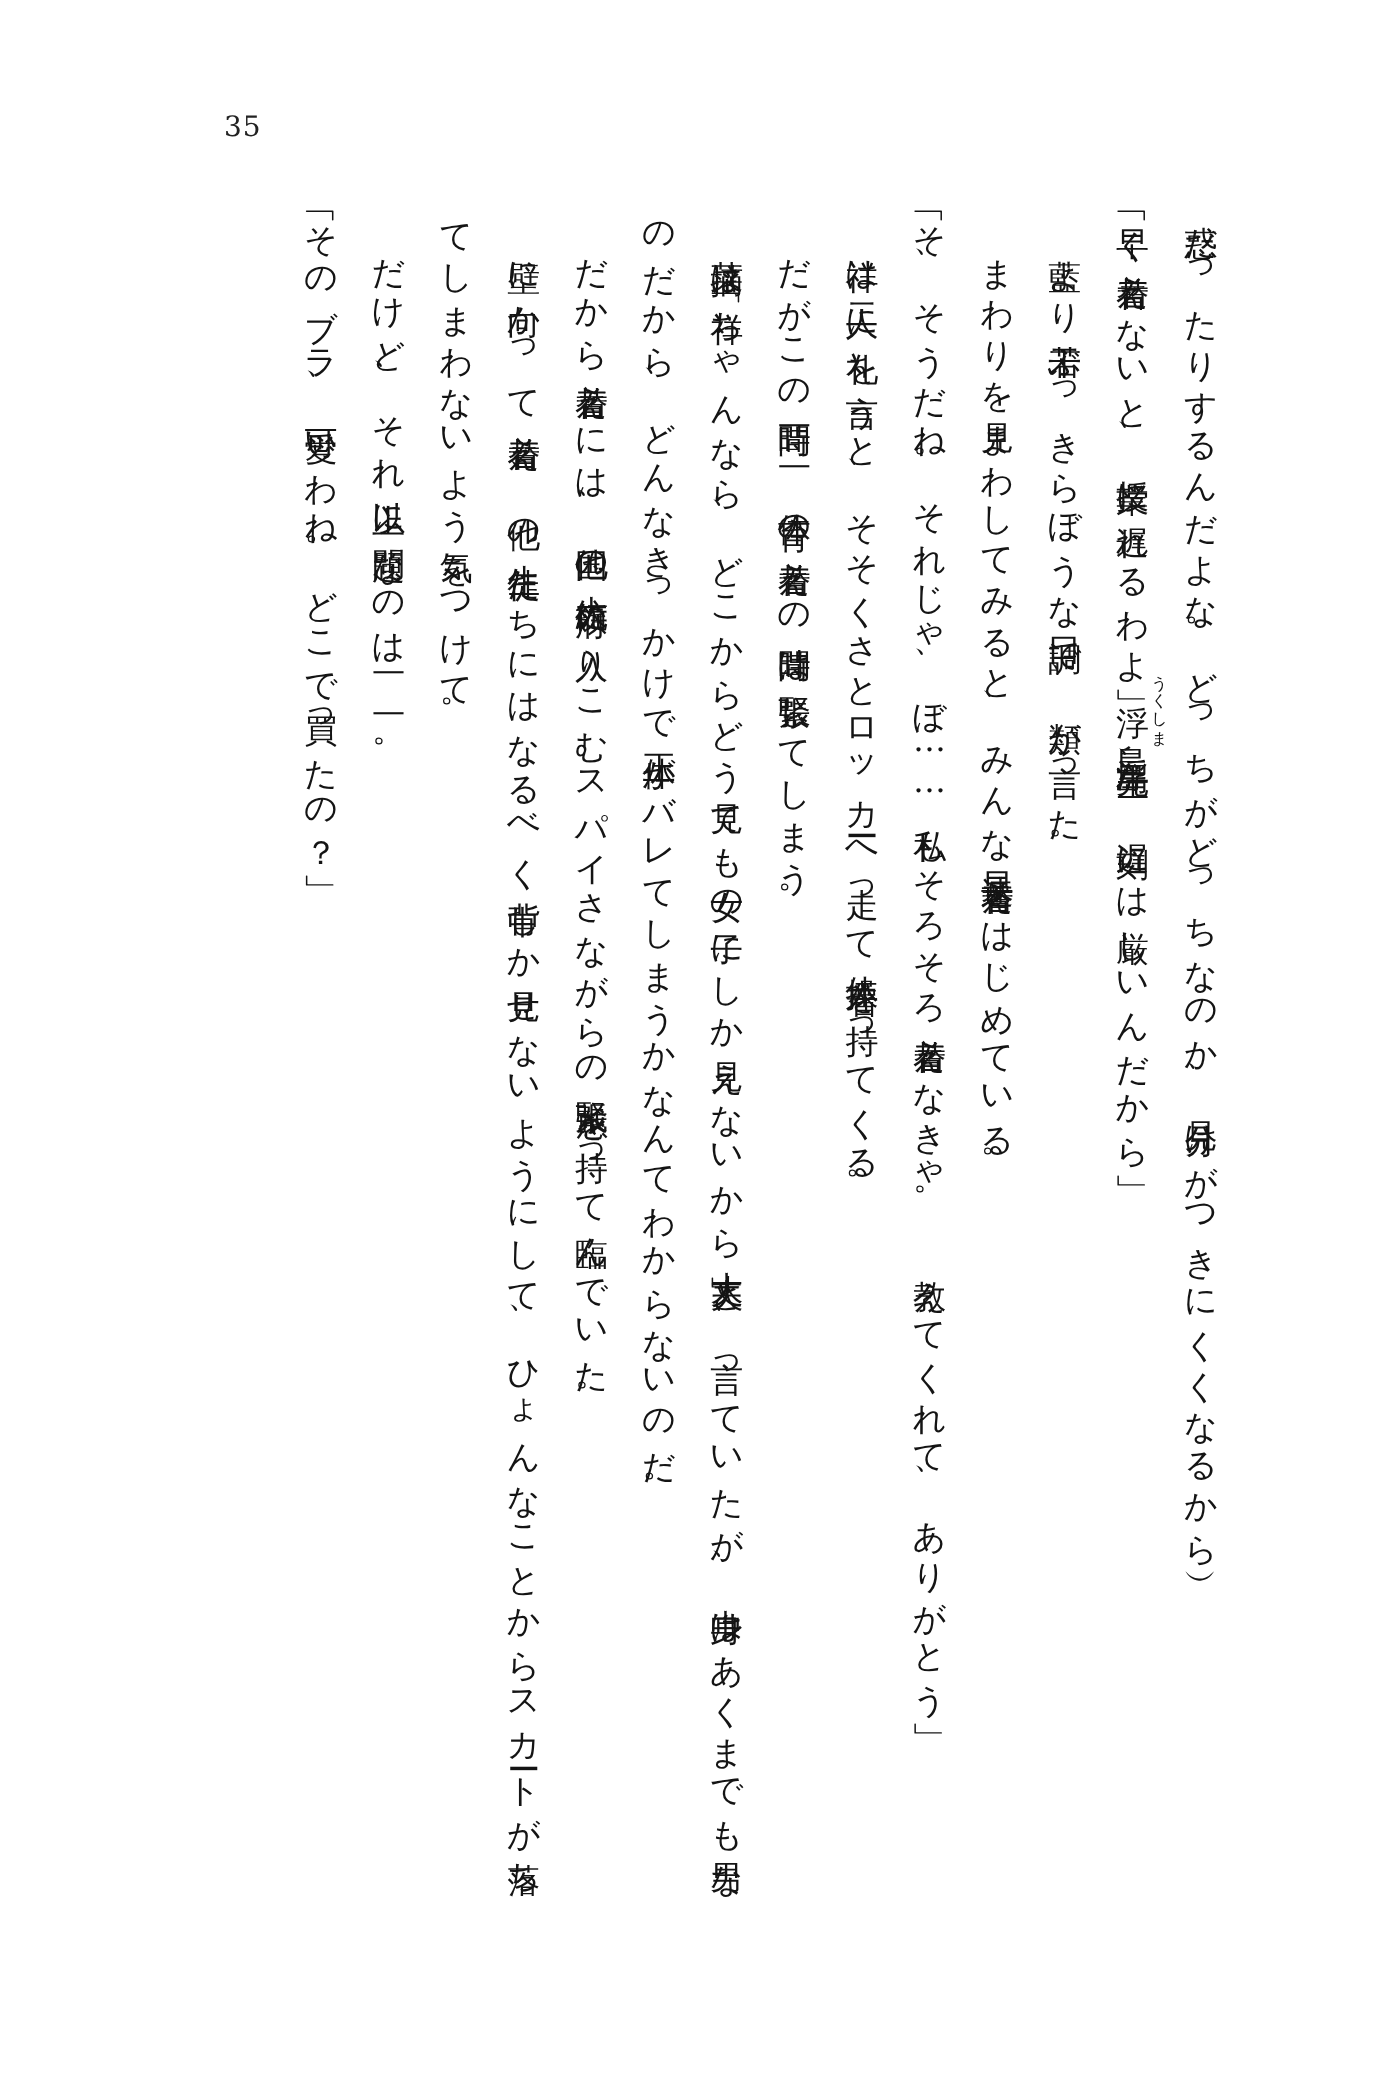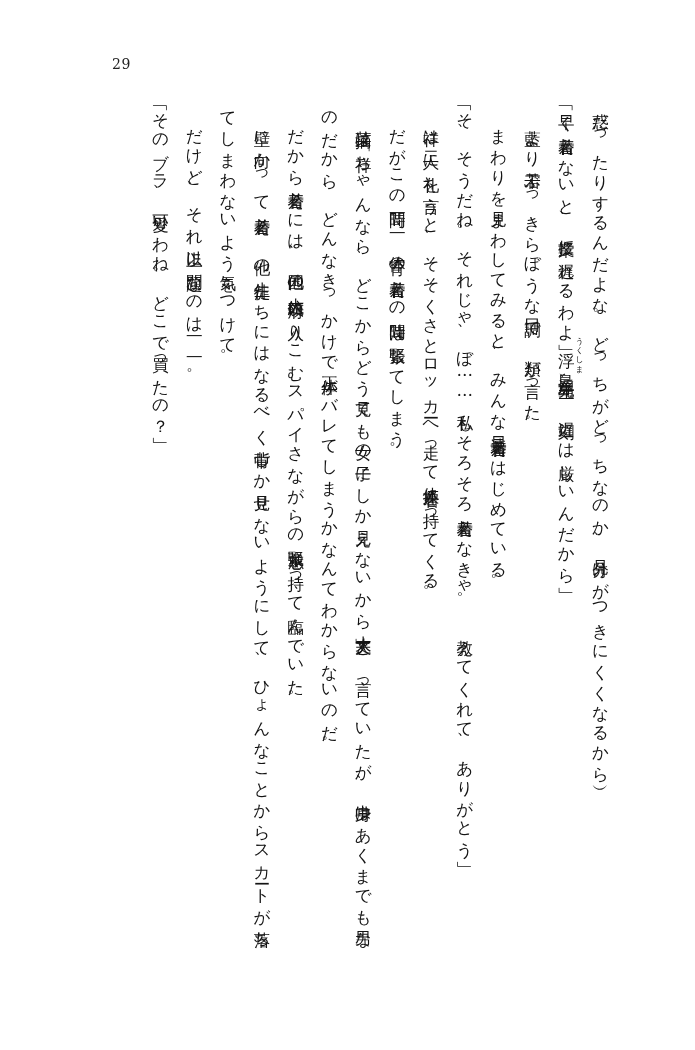--- a/index.html
+++ b/index.html
@@ -69,21 +69,21 @@
   rt {
     font-size: 8px;
     letter-spacing: 0.5px;
   }
 </style>
 </head>
 <body>
 
 <div class="page">
 
-  <div class="page-number">29</div>
+  <div class="page-number">35</div>
 
   <div class="vtext">
 
     <p><span>惑だったりするんだよな。どっちがどっちなのか、見分けがつきにくくなるから）</span></p>
 
     <p><span>「早く着替えないと、授業に遅れるわよ」</span><ruby><span>浮島</span><rt>うくしま</rt></ruby><span>浮島先生、　遅刻には厳しいんだから」</span></p>
 
     <p class="indent"><span>藍より若干ぶっきらぼうな口調で、類が言った。</span></p>
 
     <p class="indent"><span>まわりを見まわしてみると、みんな早速着替えはじめている。</span></p>

